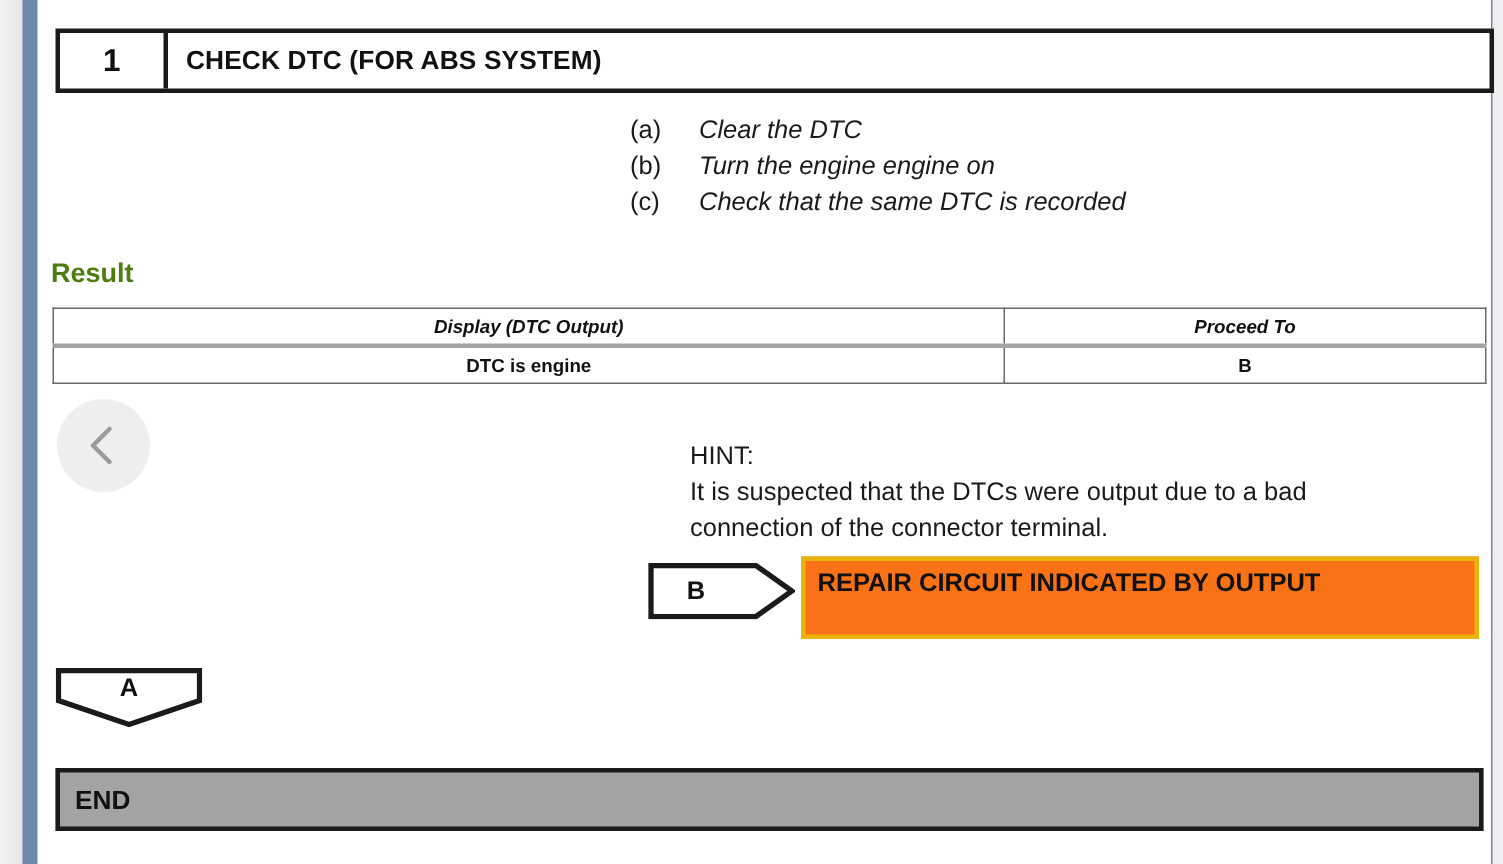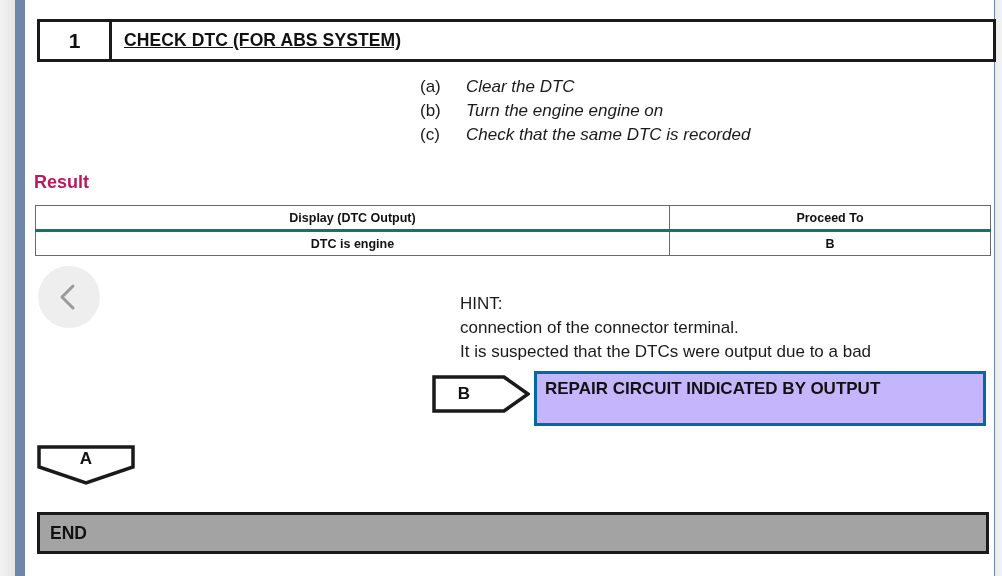--- a/index.html
+++ b/index.html
@@ -77,21 +77,20 @@
   }
   .step-title {
     flex: 1;
     display: flex;
     align-items: center;
     padding-left: 12px;
     font-size: 17.5px;
     font-weight: bold;
     color: #111;
     letter-spacing: 0.1px;
-    text-decoration: underline;
   }
 
   
   .steps {
     position: absolute;
     left: 394px;
     top: 75px;
     width: 560px;
   }
   .step-line {
@@ -107,21 +106,21 @@
   }
   .step-text { flex: 1; font-style: italic; }
 
   
   .result-label {
     position: absolute;
     left: 8px;
     top: 172px;
     font-size: 18px;
     font-weight: bold;
-    color: #be185d;
+    color: #4d7c0f;
   }
 
   .result-table {
     position: absolute;
     left: 9px;
     top: 205px;
     width: 955px;
     border-collapse: collapse;
     table-layout: fixed;
   }
@@ -129,21 +128,22 @@
   .result-table td {
     border: 1px solid #6a6a6a;
     text-align: center;
     font-size: 12.5px;
     font-weight: bold;
     color: #111;
     height: 25px;
     padding: 0;
   }
   .result-table thead th {
-    border-bottom: 3px solid #0f766e;
+    border-bottom: 3px solid #a3a3a3;
+    font-style: italic;
   }
   .result-table col.c1 { width: 634px; }
   .result-table col.c2 { width: 321px; }
 
   
   .hint {
     position: absolute;
     left: 434px;
     top: 292px;
     width: 520px;
@@ -174,22 +174,22 @@
     font-weight: bold;
     color: #111;
   }
 
   .repair-box {
     position: absolute;
     left: 508px;
     top: 371px;
     width: 452px;
     height: 55px;
-    border: 3px solid #0369a1;
-    background: #c4b5fd;
+    border: 3px solid #eab308;
+    background: #f97316;
     padding: 3px 0 0 8px;
     font-size: 17px;
     font-weight: bold;
     line-height: 24px;
     color: #111;
   }
 
   
   .connector-a {
     position: absolute;
@@ -294,22 +294,22 @@
       <tbody>
         <tr>
           <td>DTC is engine</td>
           <td>B</td>
         </tr>
       </tbody>
     </table>
 
     <div class="hint">
       <div>HINT:</div>
+      <div>It is suspected that the DTCs were output due to a bad</div>
       <div>connection of the connector terminal.</div>
-      <div>It is suspected that the DTCs were output due to a bad</div>
     </div>
 
     <div class="connector-b">
       <svg width="98" height="38" viewBox="0 0 98 38">
         <polygon points="2,2 72,2 96,19 72,36 2,36" fill="#ffffff" stroke="#1a1a1a" stroke-width="3.5" stroke-linejoin="miter"></polygon>
       </svg>
       <div class="letter">B</div>
     </div>
 
     <div class="repair-box">

